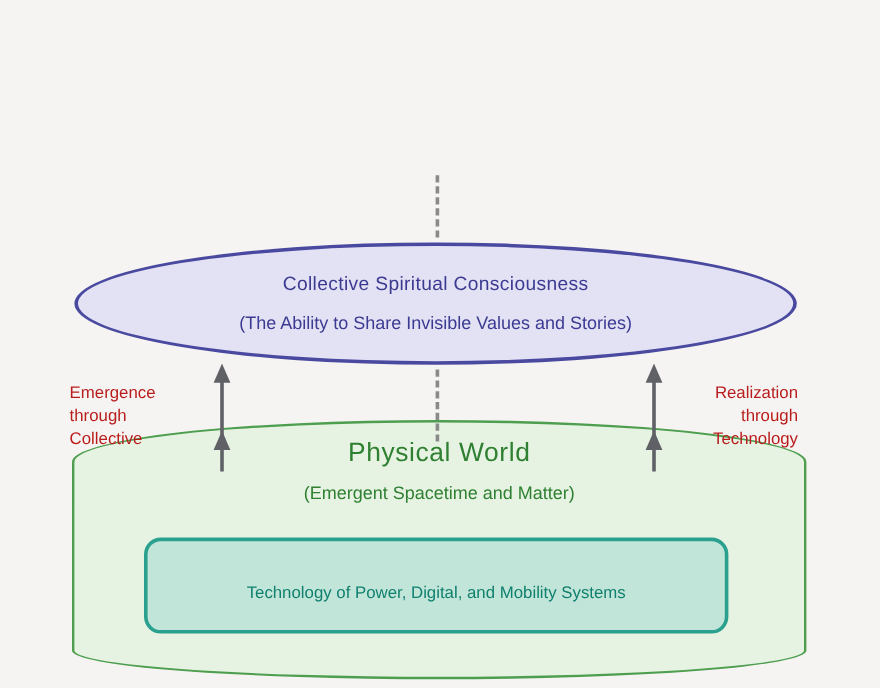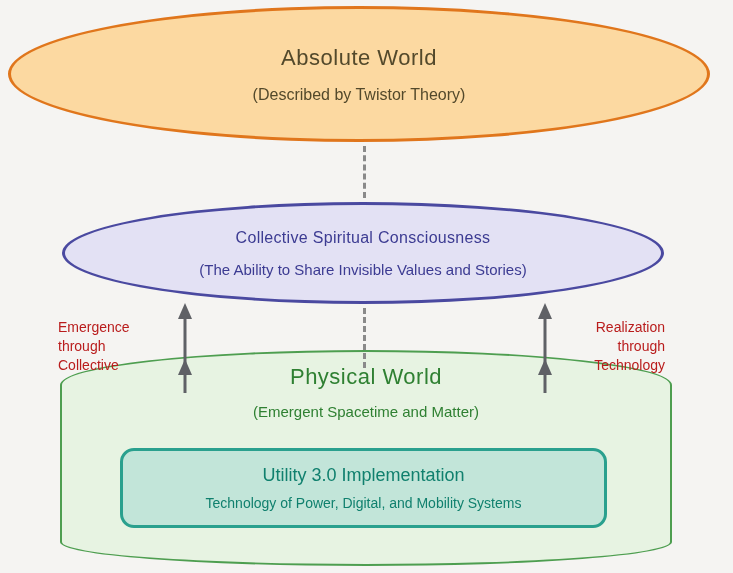--- a/index.html
+++ b/index.html
@@ -115,41 +115,36 @@
     z-index: 4;
   }
   .arrow.left { left: 174px; top: 303px; }
   .arrow.right { left: 534px; top: 303px; }
 </style>
 </head>
 <body>
 
 <div class="canvas">
 
-  <div class="ellipse absolute-world">
-    <div class="title">Absolute World</div>
-    <div class="subtitle">(Described by Twistor Theory)</div>
-  </div>
 
   <div class="dash dash-upper"></div>
 
   <div class="ellipse collective">
     <div class="title">Collective Spiritual Consciousness</div>
     <div class="subtitle">(The Ability to Share Invisible Values and Stories)</div>
   </div>
 
   <div class="dash dash-lower"></div>
 
   <div class="physical-container">
     <div class="title">Physical World</div>
     <div class="subtitle">(Emergent Spacetime and Matter)</div>
   </div>
 
   <div class="utility-box">
-    <div class="title">Utility 3.0 Implementation</div>
     <div class="subtitle">Technology of Power, Digital, and Mobility Systems</div>
   </div>
 
 
   <div class="side-label left">
     <div>Emergence</div>
     <div>through</div>
     <div>Collective</div>
   </div>
 

